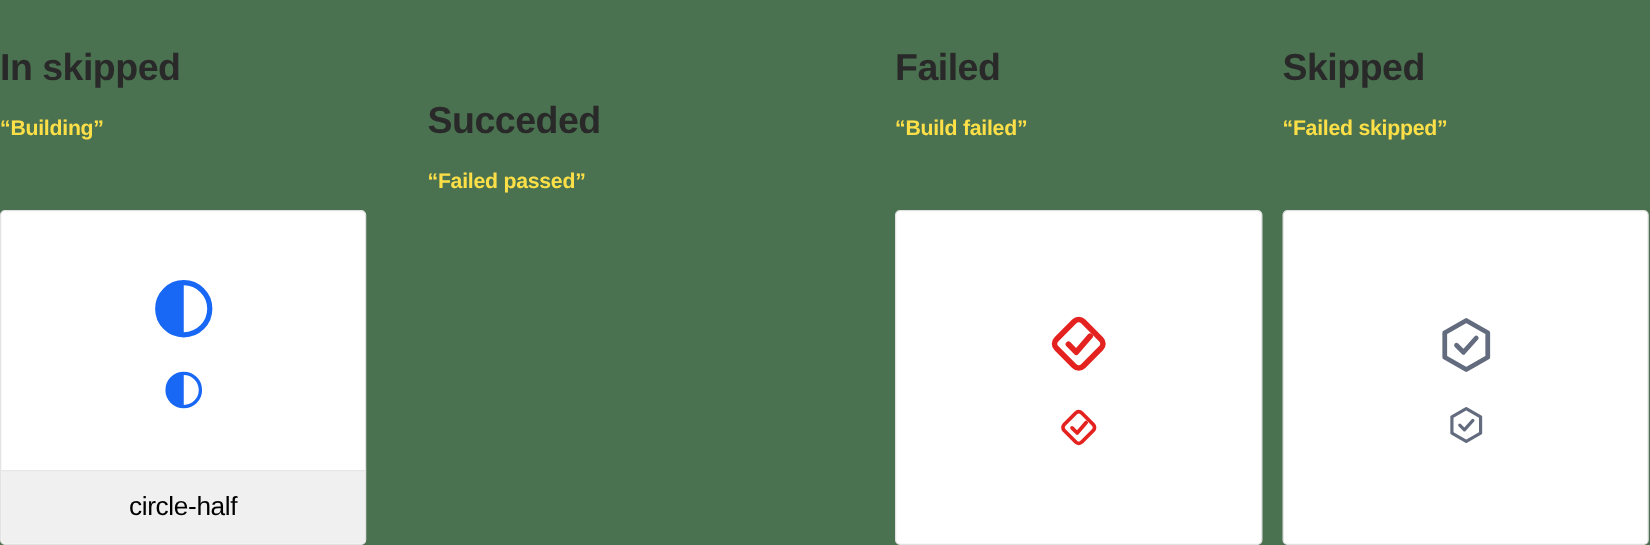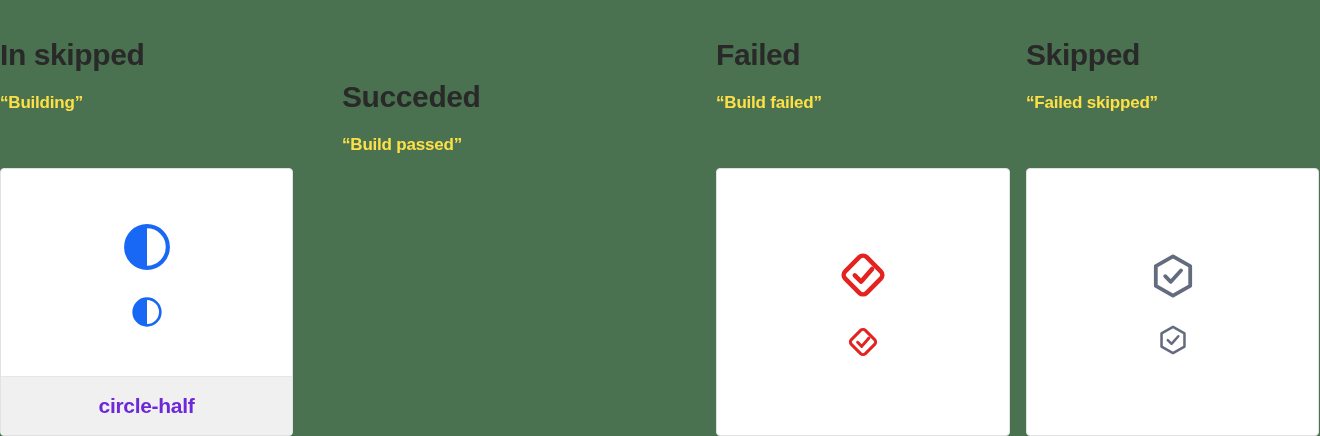--- a/index.html
+++ b/index.html
@@ -85,23 +85,23 @@
   .card-footer {
     flex: 0 0 58px;
     background: #f0f0f0;
     border-top: 1px solid #e6e6e6;
     display: flex;
     align-items: center;
     justify-content: center;
   }
   .footer-label {
     font-size: 21px;
-    font-weight: bold;
+    font-weight: normal;
     letter-spacing: -0.3px;
-    color: #6d28d9;
+    color: #000000;
   }
 </style>
 </head>
 <body>
 
 <div class="stage">
 
   <div class="col col-0">
     <div class="title">In skipped</div>
     <div class="subtitle">“Building”</div>
@@ -125,21 +125,21 @@
 
       </div>
       <div class="card-footer">
         <span class="footer-label">circle-half</span>
       </div>
     </div>
   </div>
 
   <div class="col col-1">
     <div class="title">Succeded</div>
-    <div class="subtitle">“Build passed”</div>
+    <div class="subtitle">“Failed passed”</div>
 
   </div>
 
   <div class="col col-2">
     <div class="title">Failed</div>
     <div class="subtitle">“Build failed”</div>
 
     <div class="card">
       <div class="card-body">
 

